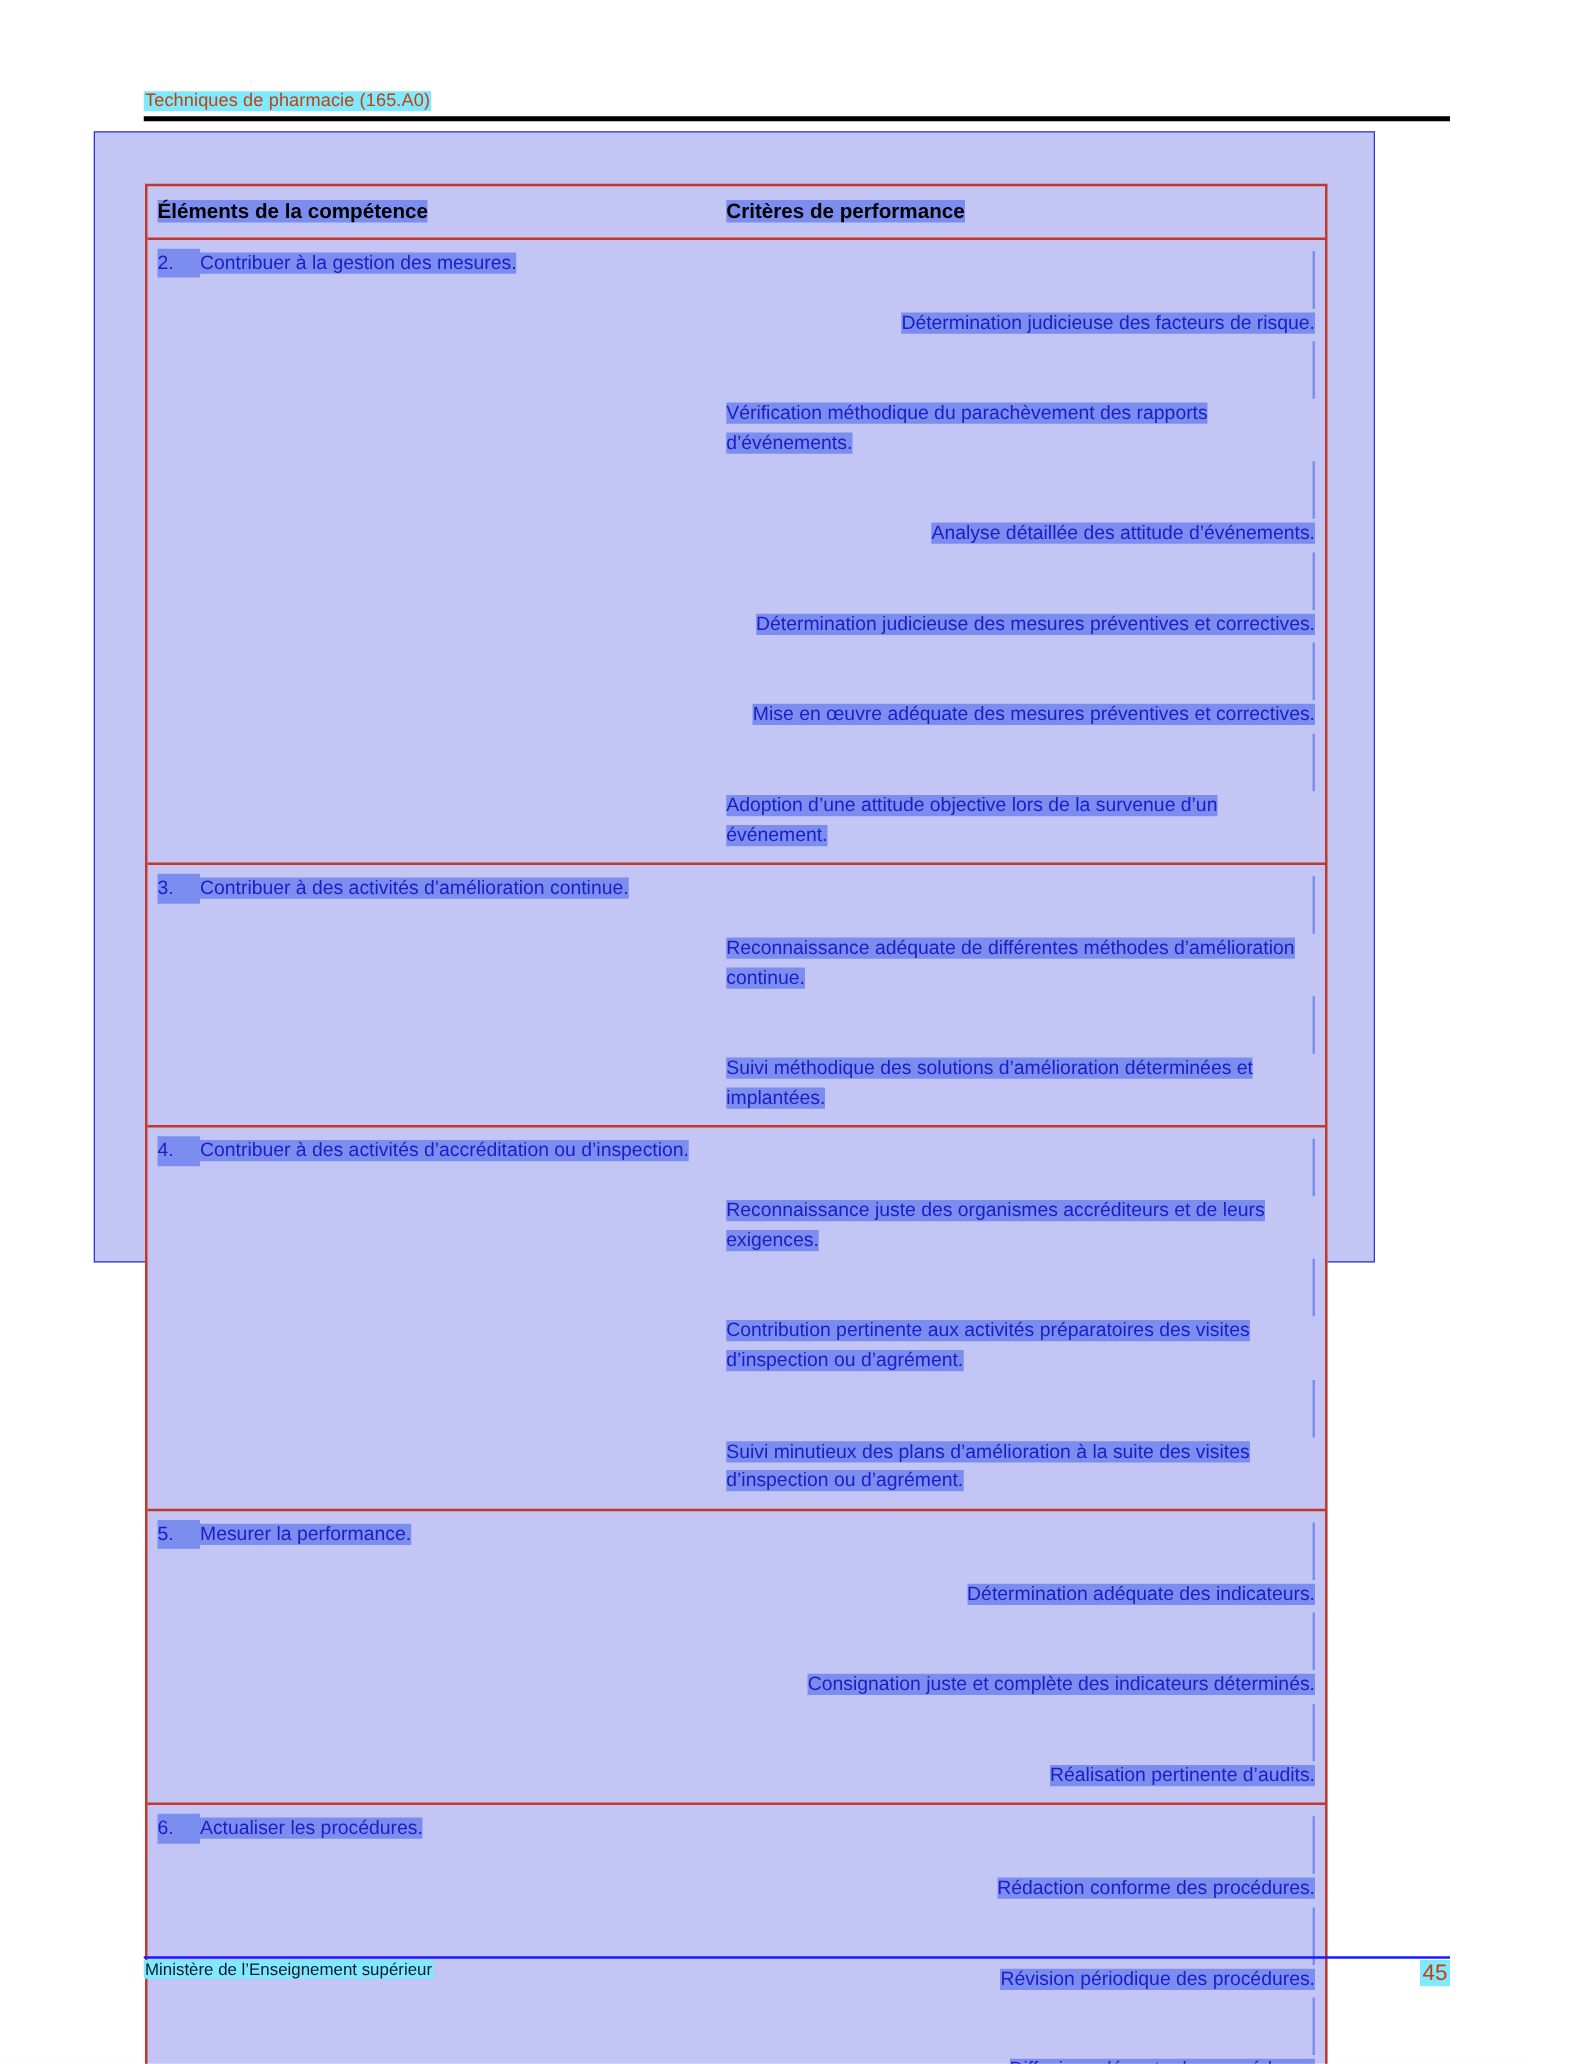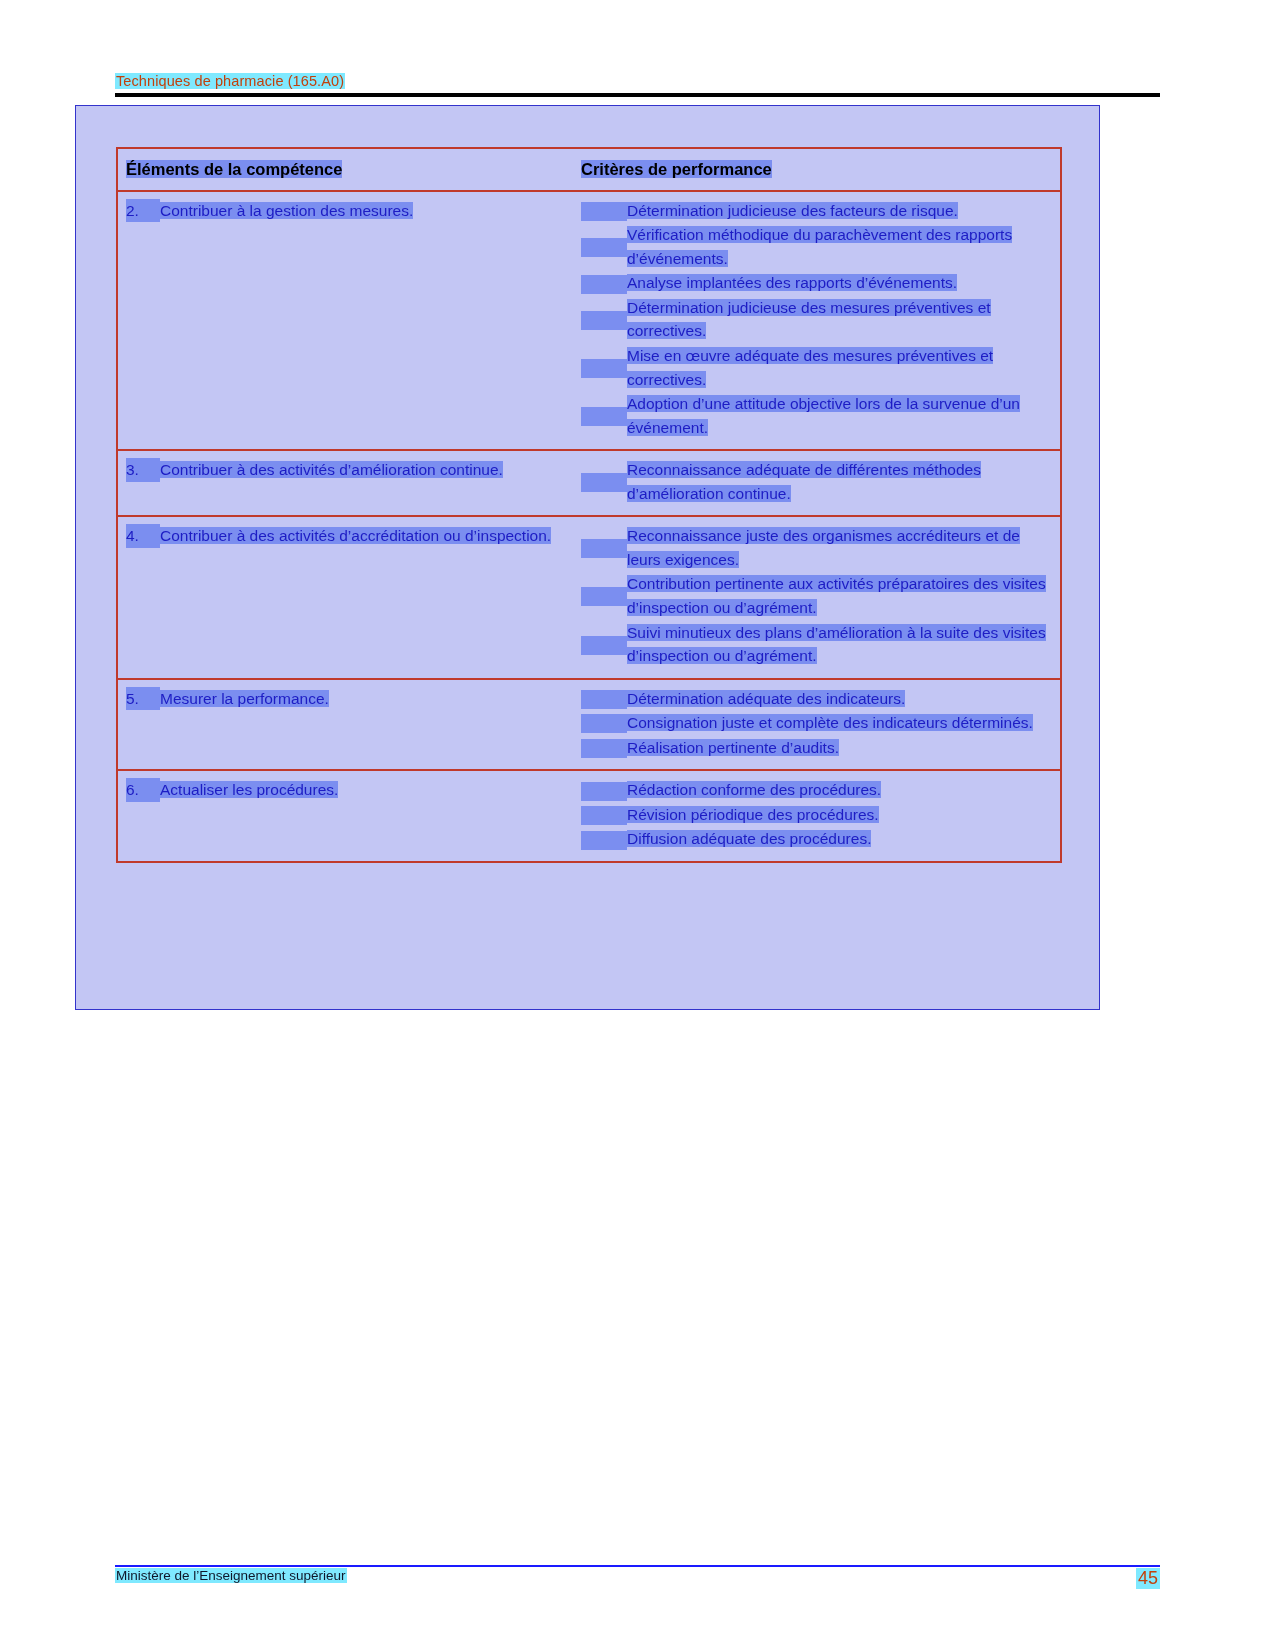--- a/index.html
+++ b/index.html
@@ -119,23 +119,24 @@
   }
 
   
   ul.criteria {
     list-style: none;
     margin: 0;
     padding: 0;
   }
   ul.criteria li {
     display: flex;
-    align-items: center;
+    align-items: flex-end;
     margin: 0 0 1px 0;
     line-height: 1.52;
+    flex-direction: column;
   }
   ul.criteria li .bullet {
     flex: 0 0 46px;
     font-size: 14px;
     color: #1d1dc4;
     background: #7b8ef0;
     text-align: left;
     padding-left: 2px;
     box-sizing: border-box;
     height: 19px;
@@ -217,21 +218,21 @@
         <li>
             <span class="bullet"></span>
             <span class="crit-text"><span class="hl">Détermination judicieuse des facteurs de risque.</span></span>
           </li>
         <li>
             <span class="bullet"></span>
             <span class="crit-text"><span class="hl">Vérification méthodique du parachèvement des rapports d’événements.</span></span>
           </li>
         <li>
             <span class="bullet"></span>
-            <span class="crit-text"><span class="hl">Analyse implantées des rapports d’événements.</span></span>
+            <span class="crit-text"><span class="hl">Analyse détaillée des attitude d’événements.</span></span>
           </li>
         <li>
             <span class="bullet"></span>
             <span class="crit-text"><span class="hl">Détermination judicieuse des mesures préventives et correctives.</span></span>
           </li>
         <li>
             <span class="bullet"></span>
             <span class="crit-text"><span class="hl">Mise en œuvre adéquate des mesures préventives et correctives.</span></span>
           </li>
         <li>
@@ -247,20 +248,24 @@
       <div class="elem">
         <span class="elem-num">3.</span>
         <span class="elem-text"><span class="hl">Contribuer à des activités d’amélioration continue.</span></span>
       </div>
     </div>
     <div class="col-right">
       <ul class="criteria">
         <li>
             <span class="bullet"></span>
             <span class="crit-text"><span class="hl">Reconnaissance adéquate de différentes méthodes d’amélioration continue.</span></span>
+          </li>
+        <li>
+            <span class="bullet"></span>
+            <span class="crit-text"><span class="hl">Suivi méthodique des solutions d’amélioration déterminées et implantées.</span></span>
           </li>
       </ul>
     </div>
   </div>
 
   <div class="row">
     <div class="col-left">
       <div class="elem">
         <span class="elem-num">4.</span>
         <span class="elem-text"><span class="hl">Contribuer à des activités d’accréditation ou d’inspection.</span></span>

